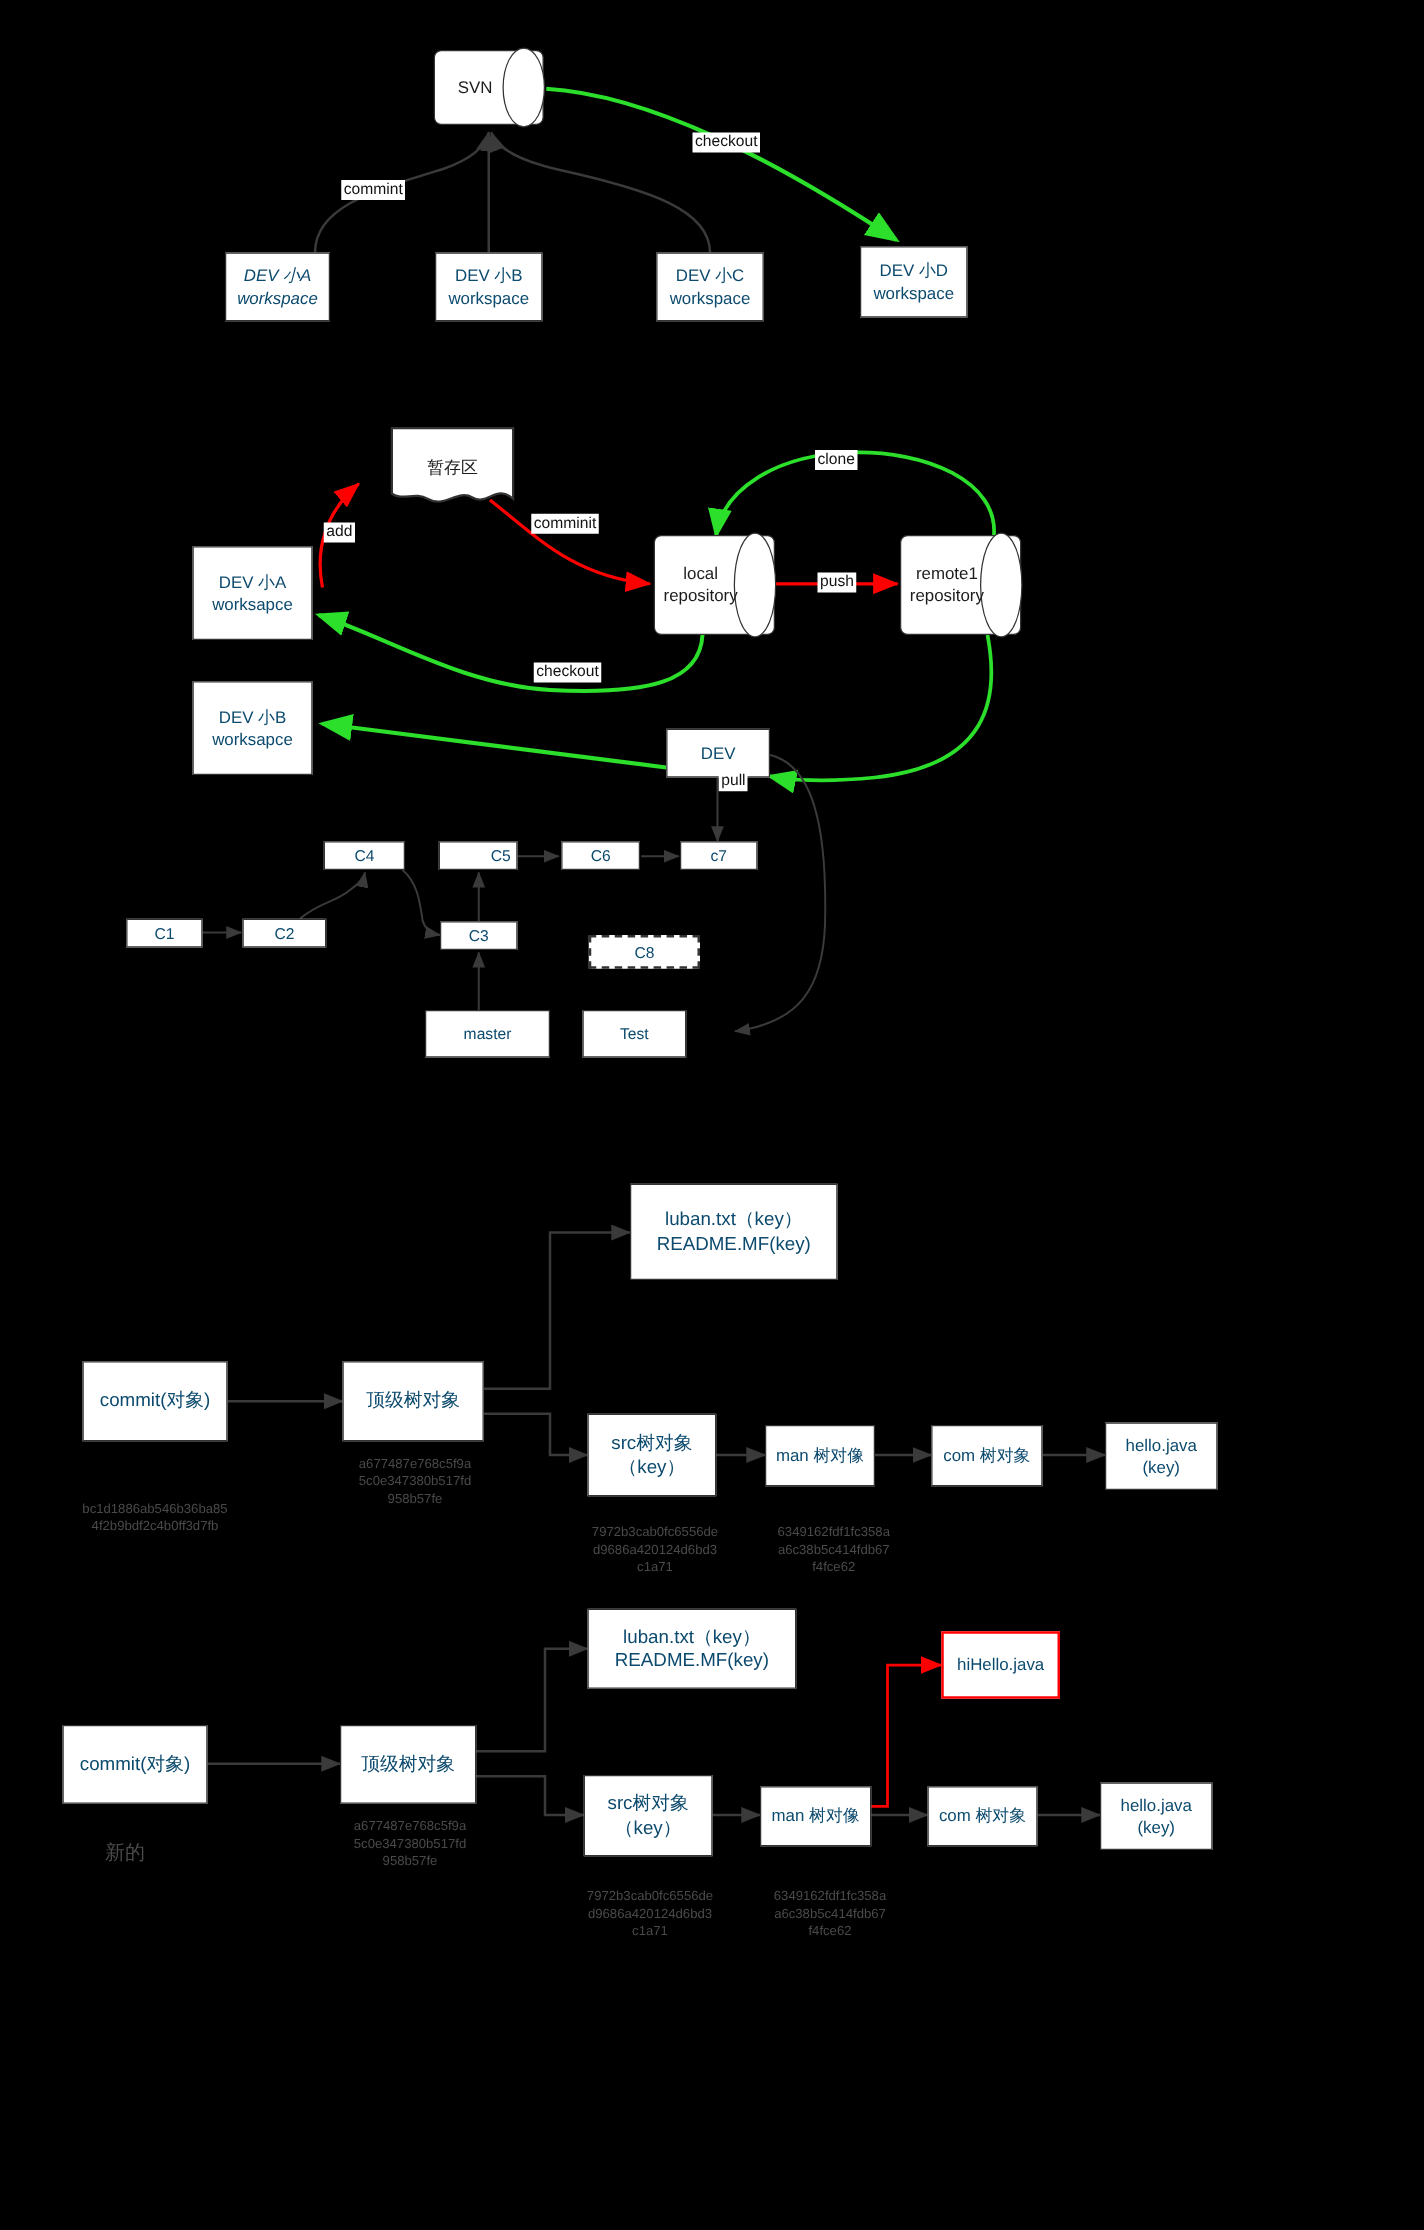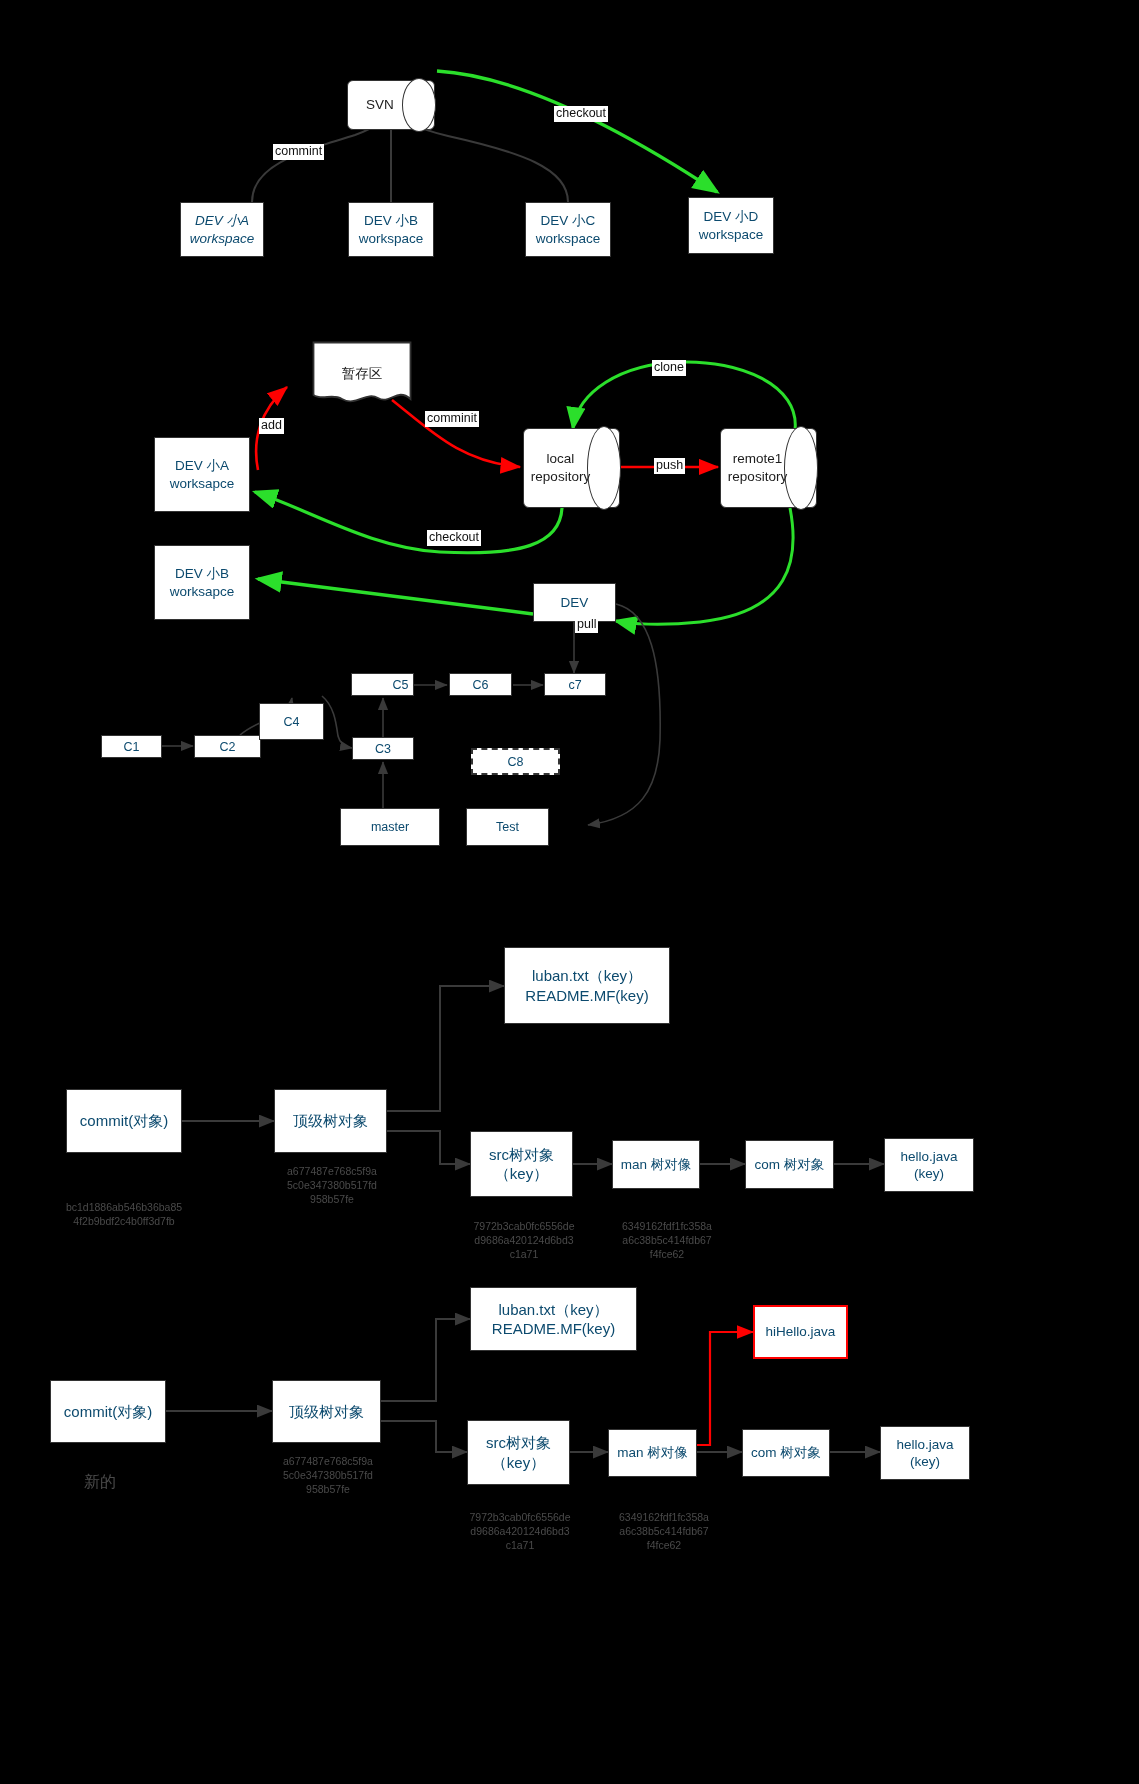--- a/index.html
+++ b/index.html
@@ -106,21 +106,21 @@
 
     <path d="M162,746 L193,746" fill="none" stroke="#3a3a3a" stroke-width="1.6" marker-end="url(#ag)"></path>
     <path d="M240,735 C255,722 268,722 280,712 C288,706 291,703 292,698" fill="none" stroke="#3a3a3a" stroke-width="1.6" marker-end="url(#ag)"></path>
     <path d="M322,696 C334,706 336,722 338,736 C340,744 346,747 352,748" fill="none" stroke="#3a3a3a" stroke-width="1.6" marker-end="url(#ag)"></path>
     <path d="M383,738 L383,698" fill="none" stroke="#3a3a3a" stroke-width="1.6" marker-end="url(#ag)"></path>
     <path d="M414,685 L447,685" fill="none" stroke="#3a3a3a" stroke-width="1.6" marker-end="url(#ag)"></path>
     <path d="M513,685 L543,685" fill="none" stroke="#3a3a3a" stroke-width="1.6" marker-end="url(#ag)"></path>
     <path d="M383,809 L383,762" fill="none" stroke="#3a3a3a" stroke-width="1.6" marker-end="url(#ag)"></path>
   </svg>
 
-  <div class="cyl" style="left:347px; top:40px; width:88px; height:50px;margin-top:40px;">
+  <div class="cyl" style="left:347px; top:40px; width:88px; height:60px;">
     <div class="body"></div>
     <div class="cap"></div>
     <div class="lbl">SVN</div>
   </div>
 
   <div class="node italic" style="left:180px; top:202px; width:84px; height:55px;">DEV  小A
 workspace</div>
   <div class="node" style="left:348px; top:202px; width:86px; height:55px;">DEV  小B
 workspace</div>
   <div class="node" style="left:525px; top:202px; width:86px; height:55px;">DEV  小C
@@ -161,21 +161,21 @@
 
   <div class="edge-label" style="left:259px; top:418px;">add</div>
   <div class="edge-label" style="left:425px; top:411px;">comminit</div>
   <div class="edge-label" style="left:427px; top:530px;">checkout</div>
   <div class="edge-label" style="left:652px; top:360px;">clone</div>
   <div class="edge-label" style="left:654px; top:458px;">push</div>
   <div class="edge-label" style="left:575px; top:617px;">pull</div>
 
   <div class="node small" style="left:101px; top:735px; width:61px; height:23px;">C1</div>
   <div class="node small" style="left:194px; top:735px; width:67px; height:23px;text-align:center;">C2</div>
-  <div class="node small" style="left:259px; top:703px; width:65px; height:37px;">C4</div>
+  <div class="node small" style="left:259px; top:673px; width:65px; height:23px;">C4</div>
   <div class="node small" style="left:352px; top:737px; width:62px; height:23px;">C3</div>
   <div class="node small" style="left:351px; top:673px; width:63px; height:23px;padding-left:36px;">C5</div>
   <div class="node small" style="left:449px; top:673px; width:63px; height:23px;">C6</div>
   <div class="node small" style="left:544px; top:673px; width:62px; height:23px;">c7</div>
   <div class="node small dashed" style="left:471px; top:748px; width:89px; height:27px;">C8</div>
 
   <div class="node small" style="left:340px; top:808px; width:100px; height:38px;">master</div>
   <div class="node small" style="left:466px; top:808px; width:83px; height:38px;">Test</div>
 
   <svg class="edges" viewBox="0 0 1139 1784">

